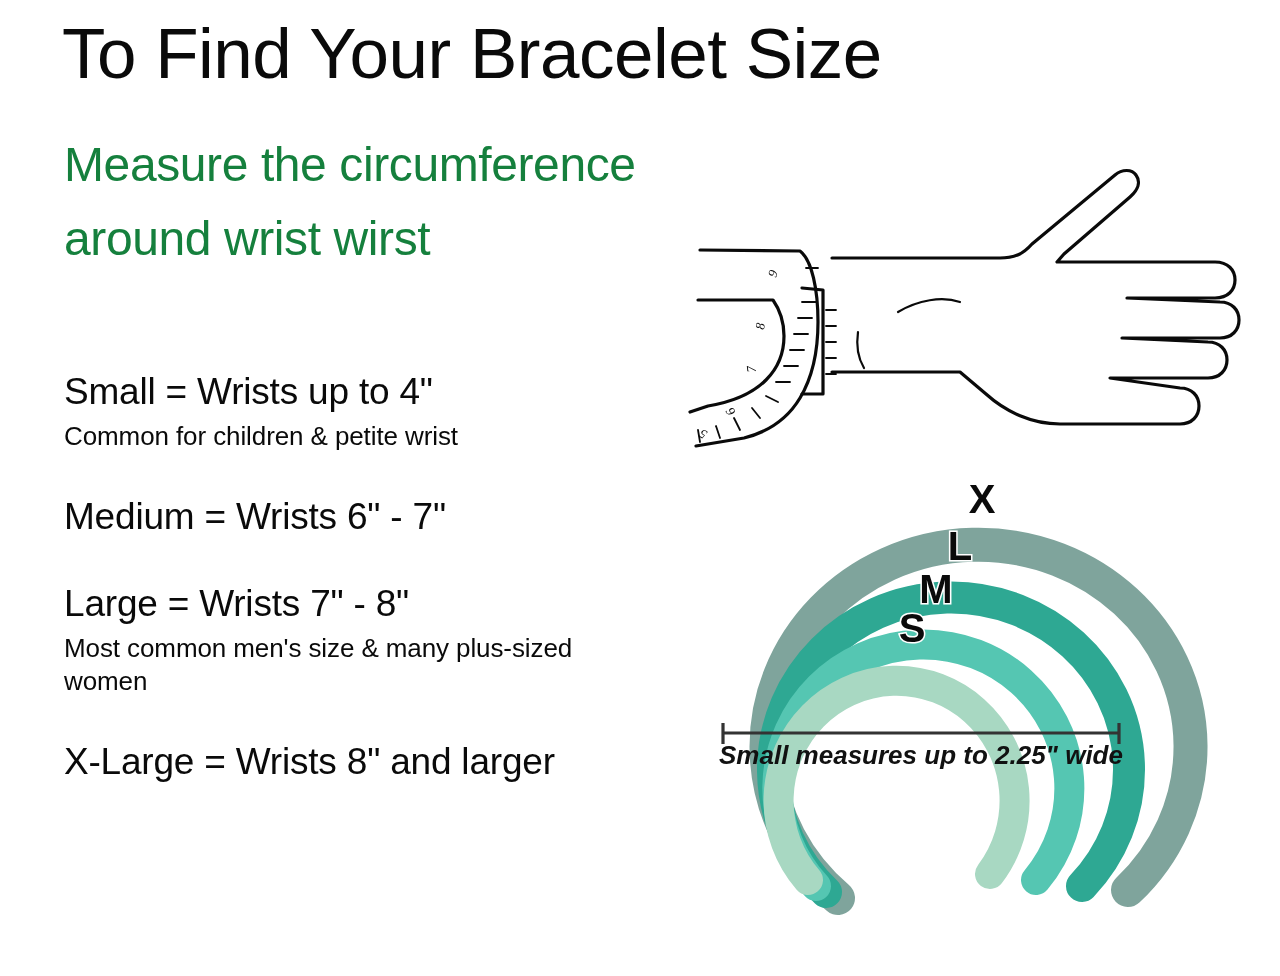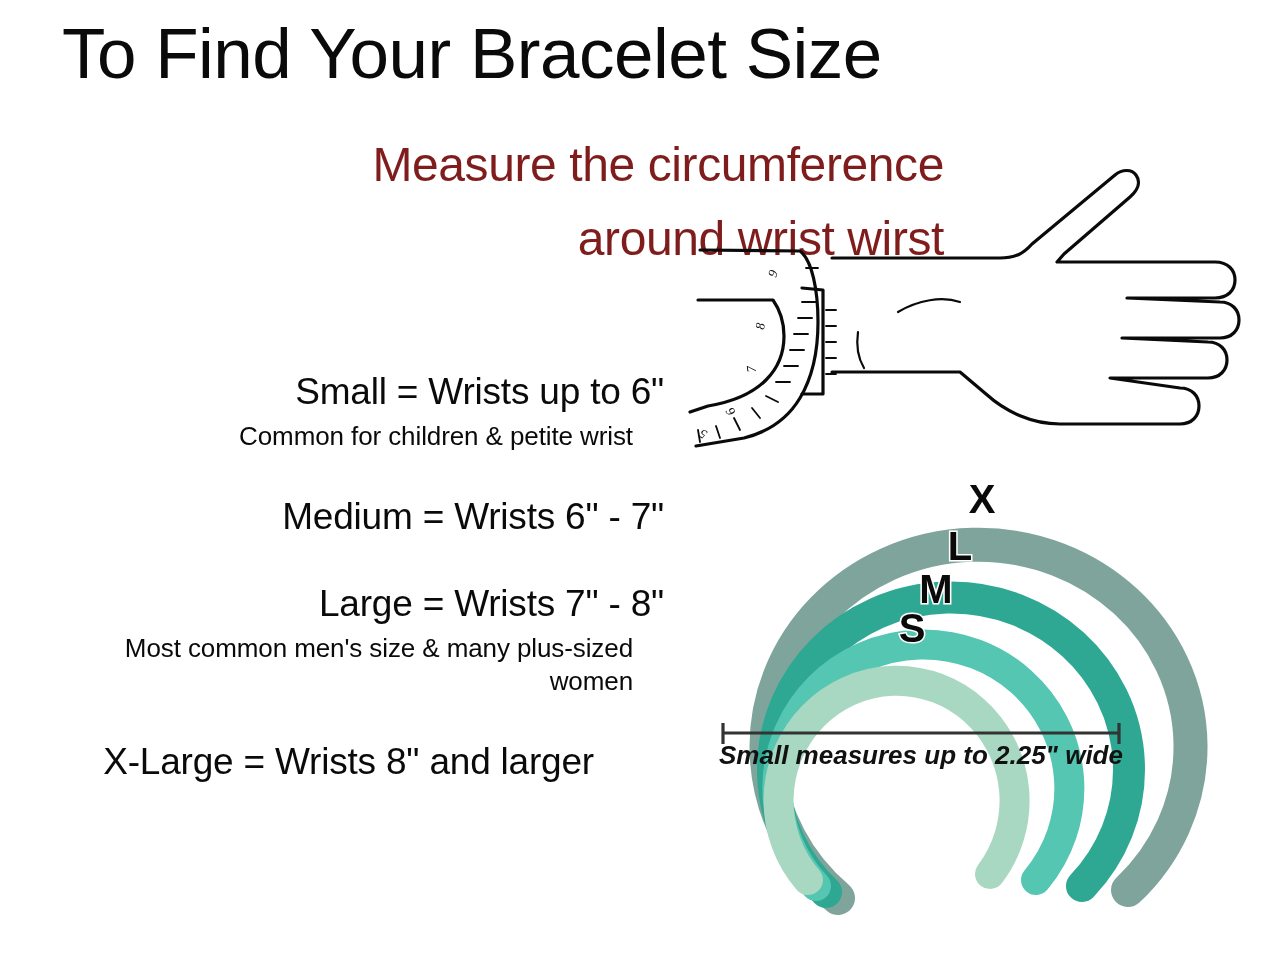--- a/index.html
+++ b/index.html
@@ -14,21 +14,20 @@
     overflow: hidden;
     font-family: "Liberation Sans", sans-serif;
     color: #111111;
     -webkit-font-smoothing: antialiased;
   }
 
   .page {
     position: absolute;
     inset: 0;
     background: #ffffff;
-    text-align: right;
   }
 
   
   .title {
     position: absolute;
     left: 62px;
     top: 14px;
     font-size: 71px;
     line-height: 80px;
     font-weight: 400;
@@ -39,21 +38,21 @@
 
   .subtitle {
     position: absolute;
     left: 64px;
     top: 128px;
     width: 880px;
     font-size: 48px;
     line-height: 74px;
     font-weight: 400;
     letter-spacing: -0.4px;
-    color: #7f1d1d;
+    color: #15803d;
   }
   .subtitle .ln { display: block; }
 
   
   .size-list {
     position: absolute;
     left: 64px;
     top: 368px;
     width: 600px;
   }
@@ -71,21 +70,20 @@
   .size-heading.wrap { white-space: normal; width: 530px; }
 
   .size-desc {
     font-size: 26px;
     line-height: 33px;
     font-weight: 400;
     letter-spacing: -0.1px;
     color: #0a0a0a;
     margin-top: 5px;
     width: 540px;
-    margin-left: 29px;
   }
 
   
   .hand-illustration {
     position: absolute;
     left: 660px;
     top: 150px;
     width: 560px;
     height: 310px;
   }
@@ -106,21 +104,21 @@
   <div class="title">To Find Your Bracelet Size</div>
 
   <div class="subtitle">
     <span class="ln">Measure the circumference</span>
     <span class="ln">around wrist wirst</span>
   </div>
 
   <div class="size-list">
 
     <div class="size-entry">
-      <div class="size-heading">Small = Wrists up to 6"</div>
+      <div class="size-heading">Small = Wrists up to 4"</div>
       <div class="size-desc">Common for children &amp; petite wrist</div>
     </div>
 
     <div class="size-entry">
       <div class="size-heading">Medium = Wrists 6" - 7"</div>
     </div>
 
     <div class="size-entry">
       <div class="size-heading">Large = Wrists 7" - 8"</div>
       <div class="size-desc">Most common men's size &amp; many plus-sized women</div>

